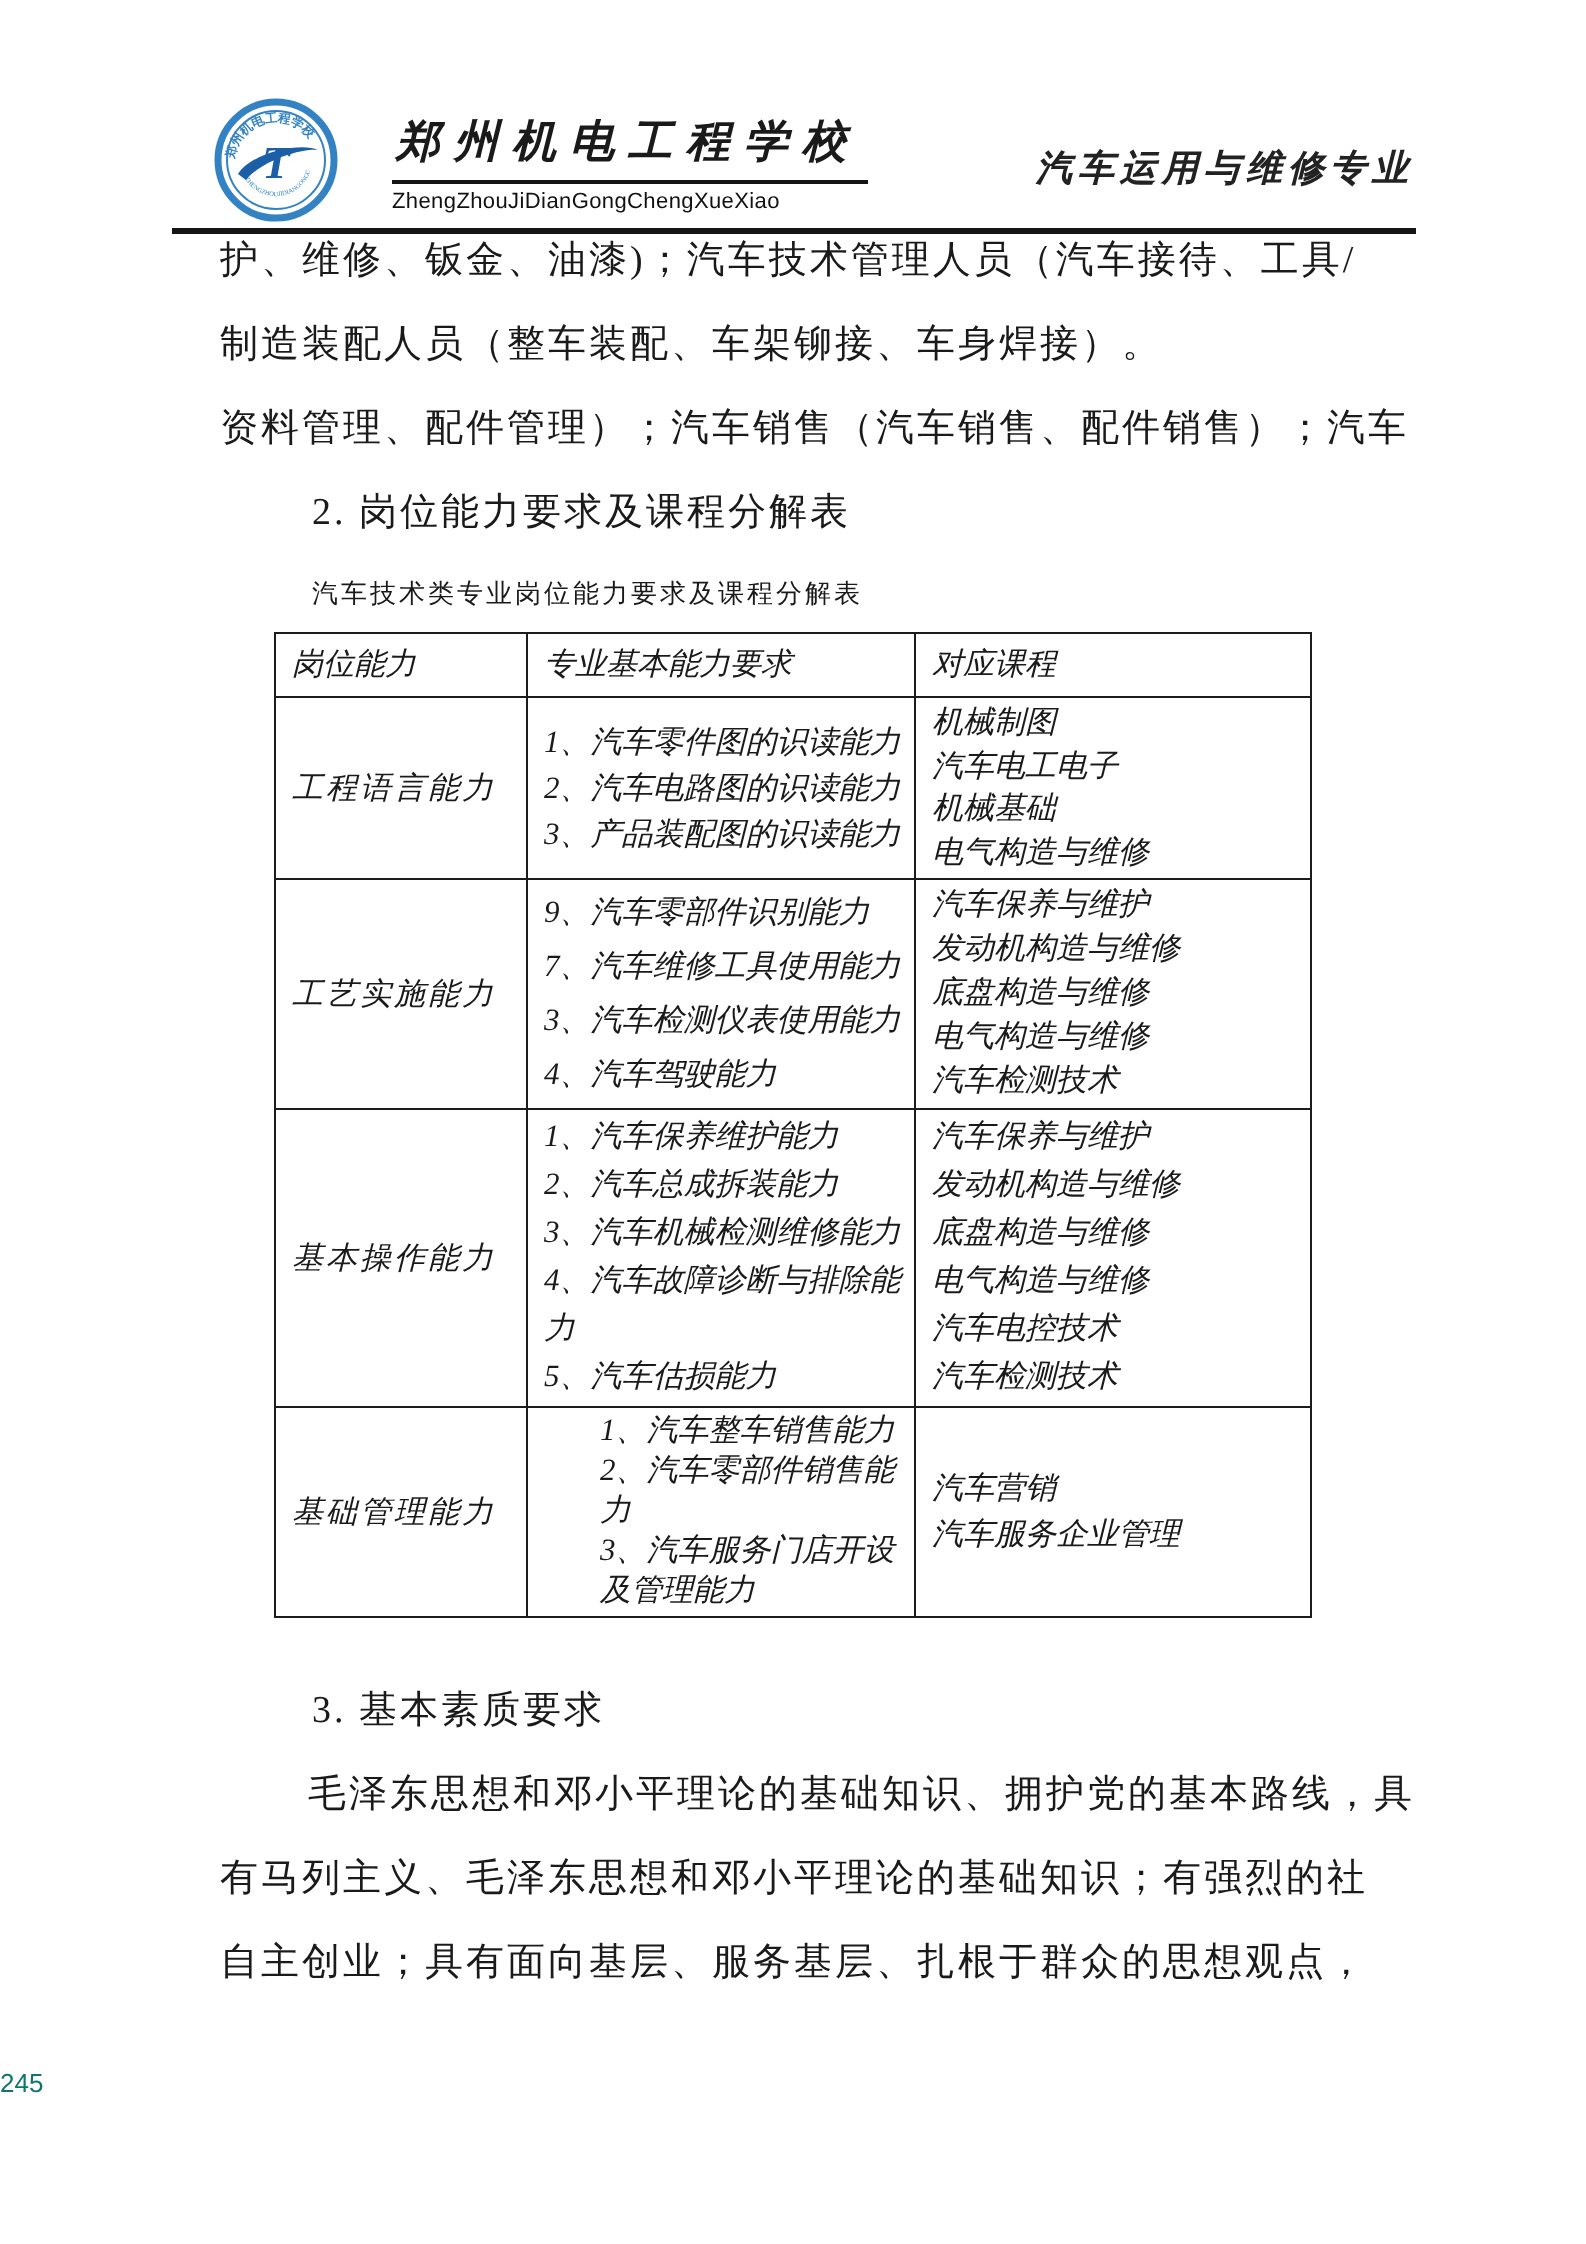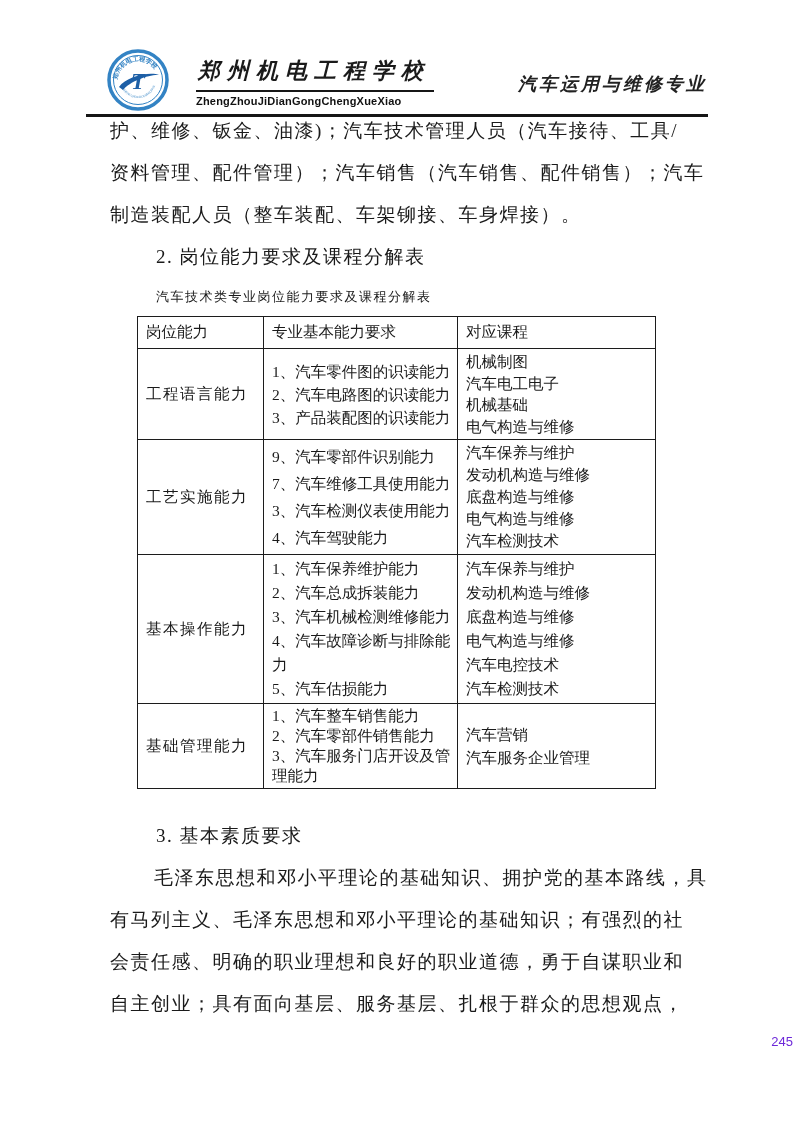--- a/index.html
+++ b/index.html
@@ -12,63 +12,63 @@
 
   
   .hdr-logo { position:absolute; left:106px; top:48px; width:64px; height:64px; }
   .hdr-nameblock { position:absolute; left:196px; top:56px; }
   .hdr-school-name {
     font-size:22px; font-weight:bold; font-style:italic; letter-spacing:7px;
     border-bottom:2px solid #161616; padding:0 4px 4px 2px; white-space:nowrap;
   }
   .hdr-school-pinyin {
     font-family:"Liberation Sans","DejaVu Sans",sans-serif;
-    font-size:11px; font-weight:bold; letter-spacing:0.2px; margin-top:3px; color:#111;
+    font-size:11px; font-weight:normal; letter-spacing:0.2px; margin-top:3px; color:#111;
   }
   .hdr-dept {
     position:absolute; right:86px; top:72px;
     font-size:18px; font-weight:bold; font-style:italic; letter-spacing:3px;
     color:#222; white-space:nowrap;text-align:right;
   }
   .hdr-rule { position:absolute; left:86px; top:114px; width:622px; height:3px; background:#161616; }
 
   
   .content { position:absolute; left:110px; top:110px; width:600px; }
   .para .line {
     line-height:42px; font-size:19px; letter-spacing:1.5px; white-space:nowrap;
   }
   .para-indent .line:first-child { text-indent:44px; }
   .section-heading { line-height:42px; font-size:19px; letter-spacing:1.5px; padding-left:46px; }
   .table-title { line-height:38px; font-size:13px; letter-spacing:1.5px; padding-left:46px; }
   .section-heading.gap-top { margin-top:26px; }
 
   
-  table.ability { border-collapse:collapse; margin-left:27px; table-layout:fixed; }
+  table.ability { border-collapse:collapse; margin-left:27px; table-layout:fixed;font-style:italic; }
   table.ability th, table.ability td {
     border:1.5px solid #1c1c1c; vertical-align:middle; text-align:left;
     font-size:15.5px; font-weight:normal; padding:2px 4px 2px 8px;
   }
   col.w1 { width:126px; } col.w2 { width:194px; } col.w3 { width:198px; }
   tr.hrow { height:32px; }
   tr.row-1 { height:87px; } tr.row-2 { height:113px; }
   tr.row-3 { height:147px; } tr.row-4 { height:80px; }
   td.c1 { letter-spacing:1.5px; }
   td.c2 div { line-height:23px; }
   tr.row-2 td.c2 div { line-height:27px; }
   tr.row-3 td.c2 div { line-height:24px; }
-  tr.row-4 td.c2 div { line-height:20px; }
+  tr.row-4 td.c2 div { line-height:20px;margin-left:28px; }
   td.c3 div { line-height:21.5px; }
   tr.row-2 td.c3 div { line-height:22px; }
   tr.row-3 td.c3 div { line-height:24px; }
   tr.row-4 td.c3 div { line-height:23px; }
 
   
   .footer-pagenum {
-    position:absolute; left:0; top:1034px; width:100%; text-align:right;
-    font-family:"Liberation Sans","DejaVu Sans",sans-serif; font-size:13px; color:#6d28d9;
+    position:absolute; left:0; top:1034px; width:100%; text-align:left;
+    font-family:"Liberation Sans","DejaVu Sans",sans-serif; font-size:13px; color:#0f766e;
   }
 </style>
 </head>
 <body>
 
 <div class="page">
 
   <div class="hdr-logo">
     <svg viewBox="0 0 64 64" width="64" height="64" aria-hidden="true">
       <circle cx="32" cy="32" r="29" fill="#ffffff" stroke-width="3.5" stroke="#3383c4"></circle>
@@ -93,22 +93,22 @@
     <div class="hdr-school-pinyin">ZhengZhouJiDianGongChengXueXiao</div>
   </div>
 
   <div class="hdr-dept">汽车运用与维修专业</div>
   <div class="hdr-rule"></div>
 
   <div class="content">
 
     <div class="para">
         <div class="line">护、维修、钣金、油漆)；汽车技术管理人员（汽车接待、工具/</div>
+        <div class="line">制造装配人员（整车装配、车架铆接、车身焊接）。</div>
         <div class="line">资料管理、配件管理）；汽车销售（汽车销售、配件销售）；汽车</div>
-        <div class="line">制造装配人员（整车装配、车架铆接、车身焊接）。</div>
       </div>
 
     <div class="section-heading">2. 岗位能力要求及课程分解表</div>
     <div class="table-title">汽车技术类专业岗位能力要求及课程分解表</div>
 
     <table class="ability">
       <colgroup>
           <col class="w1">
           <col class="w2">
           <col class="w3">
@@ -180,21 +180,20 @@
             </td>
       </tr>
     </tbody>
       </table>
 
     <div class="section-heading gap-top">3. 基本素质要求</div>
 
     <div class="para para-indent">
         <div class="line">毛泽东思想和邓小平理论的基础知识、拥护党的基本路线，具</div>
         <div class="line">有马列主义、毛泽东思想和邓小平理论的基础知识；有强烈的社</div>
-        <div class="line">会责任感、明确的职业理想和良好的职业道德，勇于自谋职业和</div>
         <div class="line">自主创业；具有面向基层、服务基层、扎根于群众的思想观点，</div>
       </div>
 
   </div>
 
   <div class="footer-pagenum">245</div>
 
 </div>
 
 </body></html>

